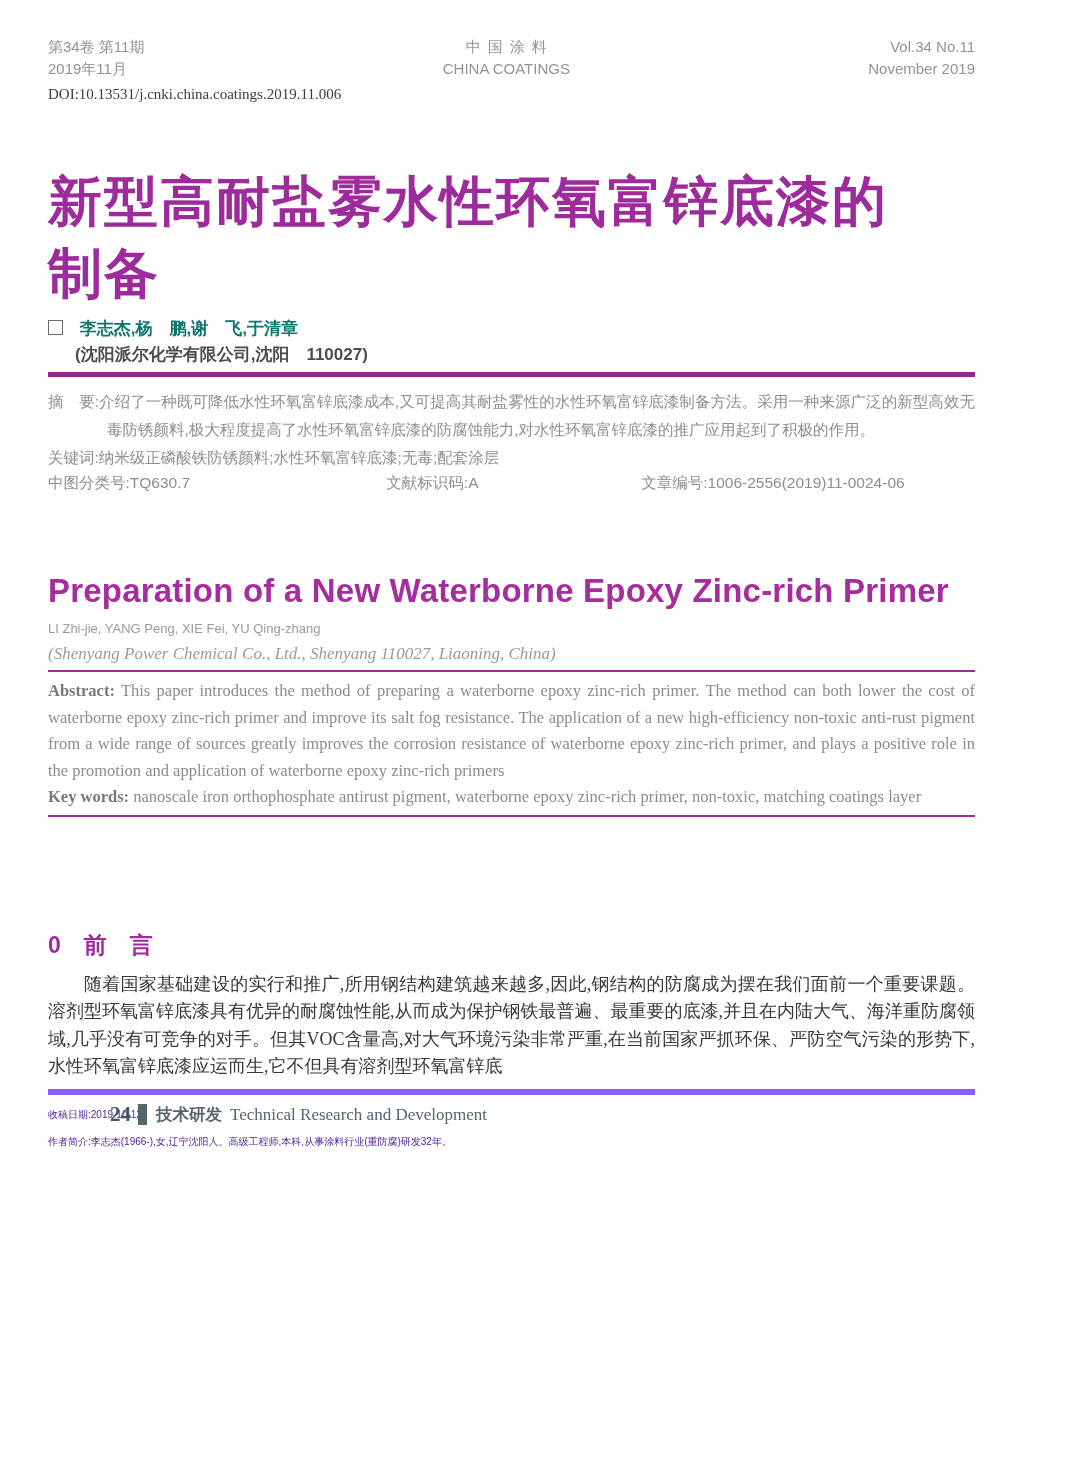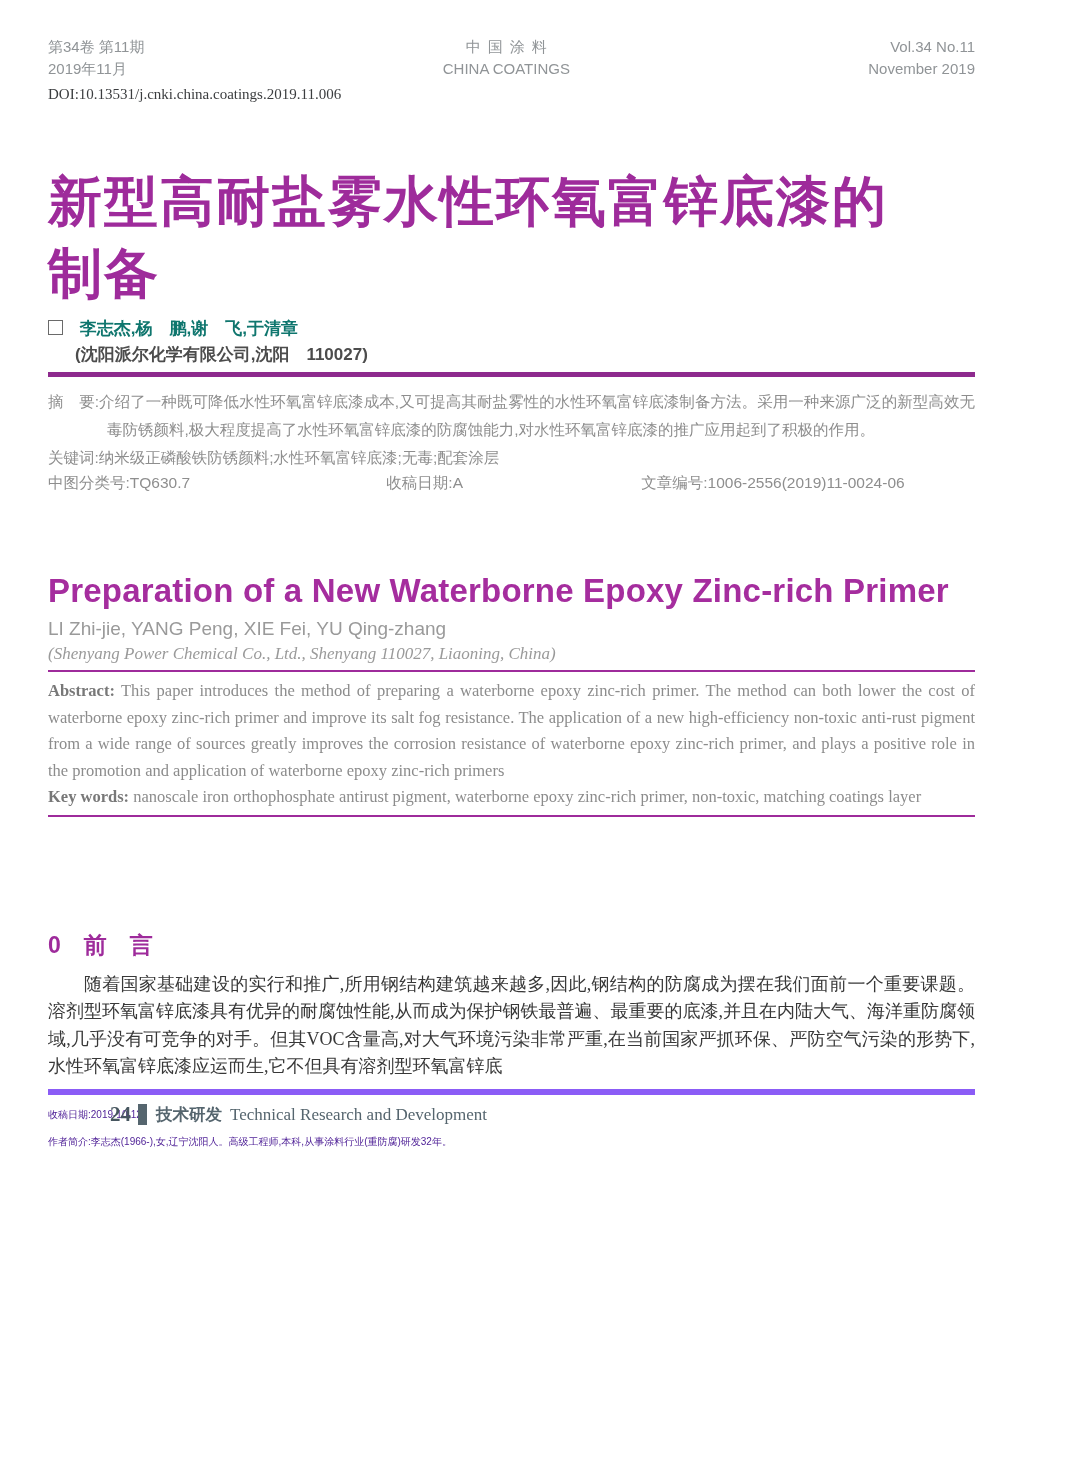--- a/index.html
+++ b/index.html
@@ -33,21 +33,21 @@
     margin:11px 0 0 0;color:#8e8e8e;font-size:15.5px;line-height:28px;
     text-align:justify;padding-left:59px;text-indent:-59px;
   }
   .kw-cn{margin:0;color:#8e8e8e;font-size:15.5px;line-height:28px;}
   .clc-row{display:grid;grid-template-columns:36.5% 27.5% 36%;color:#8e8e8e;font-size:15.5px;line-height:22px;margin-top:0;}
   
   .title-en{
     margin:72px 0 0 0;font-size:33px;line-height:50px;font-weight:800;
     color:#a52d9e;letter-spacing:0.2px;
   }
-  .authors-en{margin-top:0;font-size:19px;line-height:25px;color:#9a9a9a;}
+  .authors-en{margin-top:0;font-size:13px;line-height:25px;color:#9a9a9a;}
   .affil-en{font-family:"Liberation Serif","DejaVu Serif",serif;font-style:italic;font-size:17px;line-height:25px;color:#9a9a9a;}
   .rule-thin{margin-top:4px;height:2px;background:#9e2b9b;}
   .abs-en{
     margin:6px 0 0 0;font-family:"Liberation Serif","DejaVu Serif",serif;
     color:#8c8c8c;font-size:16.5px;line-height:26.5px;text-align:justify;
   }
   .abs-en b,.kw-en b{color:#787878;}
   .kw-en{margin:0;font-family:"Liberation Serif","DejaVu Serif",serif;color:#8c8c8c;font-size:16.5px;line-height:26.5px;text-align:justify;}
   
   .body-cols{display:flex;gap:16px;margin-top:112px;}
@@ -107,21 +107,21 @@
   <div class="rule-thick"></div>
 
   <p class="abs-cn">
     <span>摘　要:</span><span>介绍了一种既可降低水性环氧富锌底漆成本,又可提高其耐盐雾性的水性环氧富锌底漆制备方法。采用一种来源广泛的新型高效无毒防锈颜料,极大程度提高了水性环氧富锌底漆的防腐蚀能力,对水性环氧富锌底漆的推广应用起到了积极的作用。</span>
   </p>
   <p class="kw-cn">
     <span>关键词:</span><span>纳米级正磷酸铁防锈颜料;水性环氧富锌底漆;无毒;配套涂层</span>
   </p>
   <div class="clc-row">
     <span>中图分类号:TQ630.7</span>
-    <span>收稿日期:A</span>
+    <span>文献标识码:A</span>
     <span>文章编号:1006-2556(2019)11-0024-06</span>
   </div>
 
   <h2 class="title-en">
     <span>Preparation of a New Waterborne Epoxy Zinc-rich Primer</span><br>
   </h2>
   <div class="authors-en">LI Zhi-jie, YANG Peng, XIE Fei, YU Qing-zhang</div>
   <div class="affil-en">(Shenyang Power Chemical Co., Ltd., Shenyang 110027, Liaoning, China)</div>
 
   <div class="rule-thin"></div>

